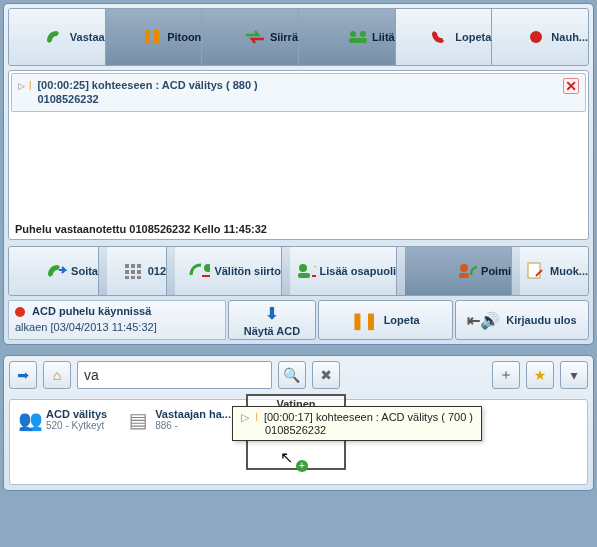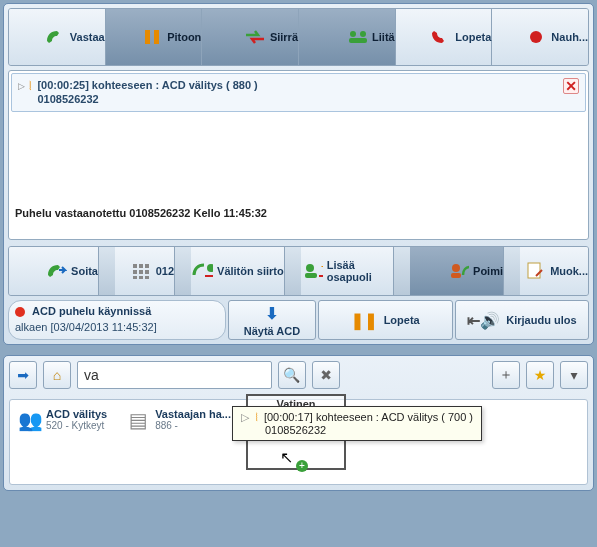--- a/index.html
+++ b/index.html
@@ -60,49 +60,49 @@
     border: 1px solid #aac4de;
     margin: 2px;
     border-radius: 2px;
   }
   .call-row .play { color: #888; margin-right: 4px; font-size: 9px; margin-top: 3px;}
   .call-row .wave { color: #e68a00; margin-right: 6px; font-size: 12px; margin-top: 1px;}
   .call-row .text { color: #2a4a6a; font-weight: bold; line-height: 1.3; flex:1;}
   .call-row .close { color: #d02020; font-weight: bold; font-size: 14px; cursor: pointer; border:1px solid #d88; border-radius:2px; width:16px; height:16px; line-height:14px; text-align:center; background:#fff0f0;}
   .status-line {
     position: absolute;
-    bottom: 20px;
+    bottom: 4px;
     left: 6px;
     color: #222;
     font-weight: bold;
     font-size: 11px;
   }
 
   .toolbar2 {
     margin-top: 6px;
     display: flex;
-    gap: 16px;
+    gap: 8px;
     border: 1px solid #8ea4ba;
     border-radius: 3px;
     overflow: hidden;
   }
   .toolbar2 .tb-btn { height: 48px; }
 
   .acd-bar {
     margin-top: 4px;
     display: flex;
     align-items: stretch;
     gap: 2px;
   }
   .acd-status {
     width: 218px;
     padding: 4px 6px;
     border: 1px solid #a8bccf;
     background: linear-gradient(#f5f9fd,#e4edf5);
-    border-radius: 13px;
+    border-radius: 1px;
     font-size: 11px;
   }
   .acd-status .led { display:inline-block; width:10px; height:10px; border-radius:50%; background:#e03020; margin-right:4px; vertical-align:middle;}
   .acd-status .t1 { font-weight: bold; color: #1a3a5c; }
   .acd-status .t2 { color: #2a4a6a; margin-top: 4px; display:block;}
   .acd-btn {
     flex: 1;
     border: 1px solid #8ea4ba;
     background: linear-gradient(#f5f9fd,#dce7f1);
     border-radius: 3px;

